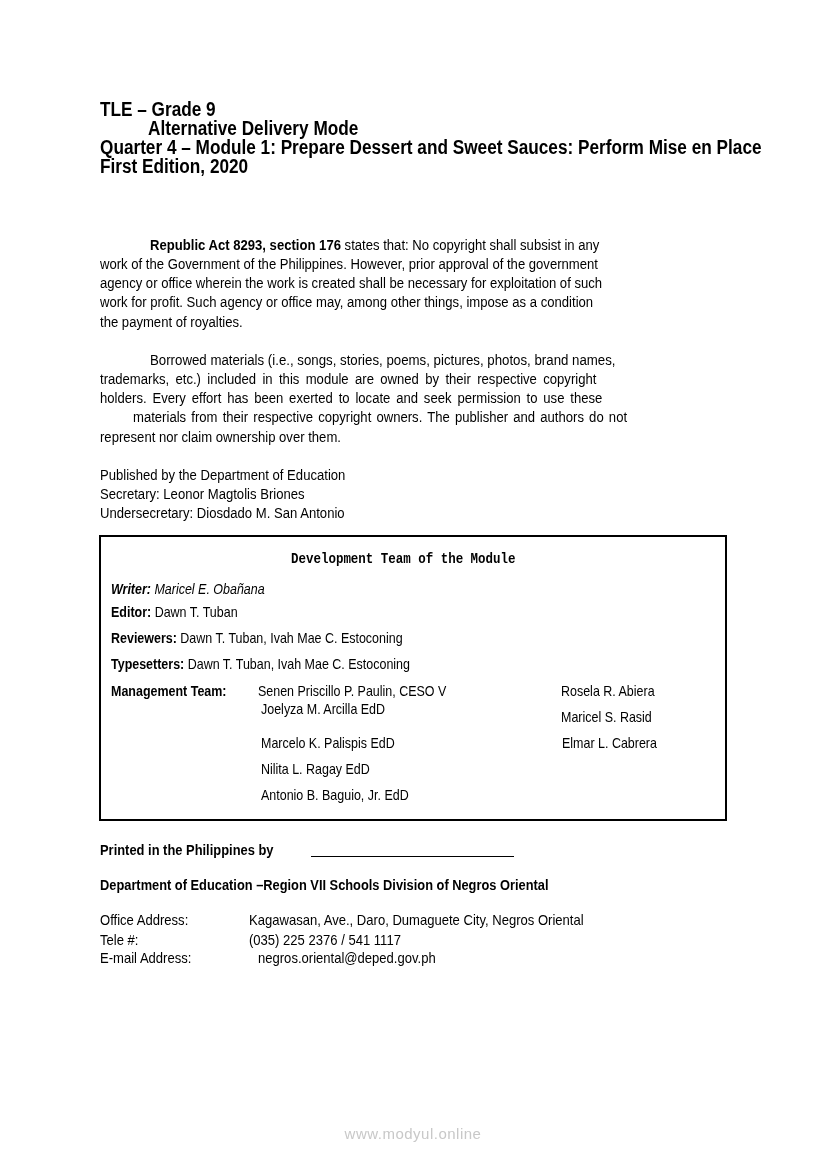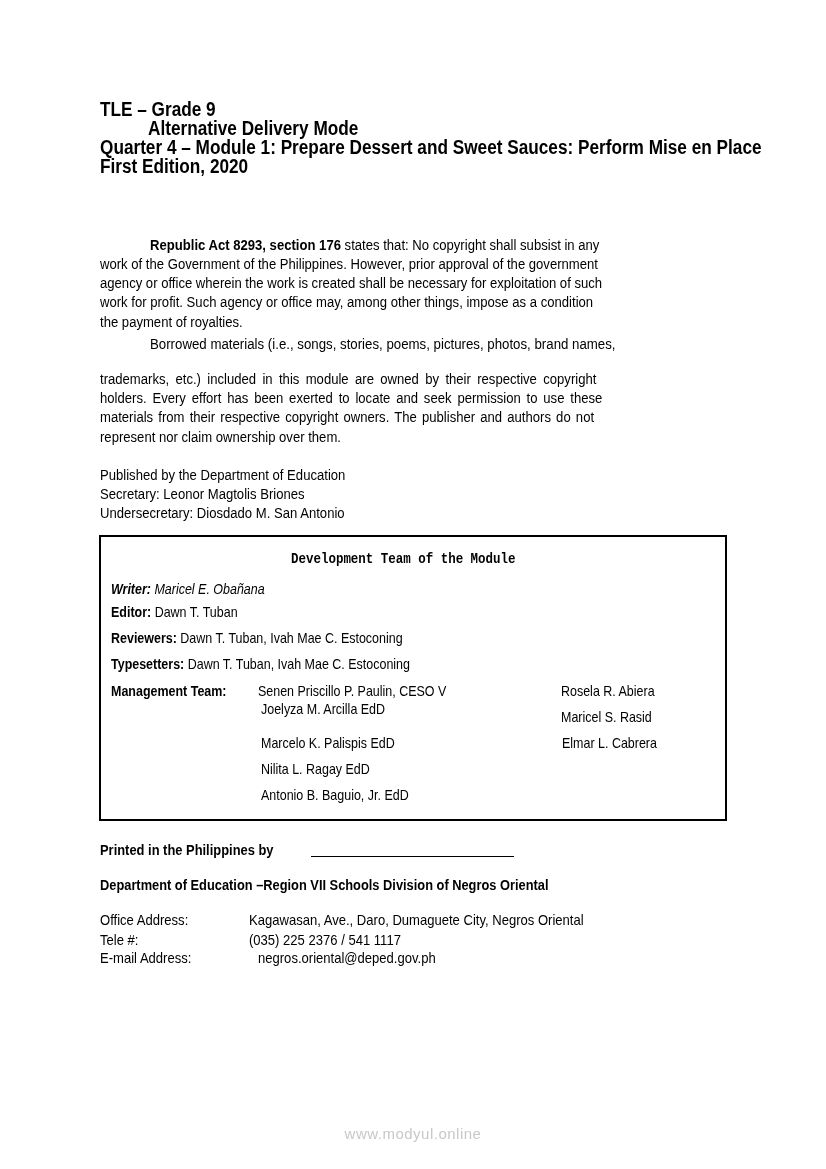--- a/index.html
+++ b/index.html
@@ -27,24 +27,24 @@
 
 <div>
   <div class="line" style="top:235px;left:150px;"><span class="narrow" style="transform:scaleX(0.845)"><span class="b">Republic Act 8293, section 176</span><span> states that: No copyright shall subsist in any</span></span></div>
   <div class="line" style="top:254px;"><span class="narrow" style="transform:scaleX(0.845)">work of the Government of the Philippines. However, prior approval of the government</span></div>
   <div class="line" style="top:273px;"><span class="narrow" style="transform:scaleX(0.845)">agency or office wherein the work is created shall be necessary for exploitation of such</span></div>
   <div class="line" style="top:292px;"><span class="narrow" style="transform:scaleX(0.845)">work for profit. Such agency or office may, among other things, impose as a condition</span></div>
   <div class="line" style="top:312px;"><span class="narrow" style="transform:scaleX(0.845)">the payment of royalties.</span></div>
 </div>
 
 <div>
-  <div class="line" style="top:334px;left:150px;"><span class="narrow" style="transform:scaleX(0.855)">Borrowed materials (i.e., songs, stories, poems, pictures, photos, brand names,</span></div>
+  <div class="line" style="top:350px;left:150px;"><span class="narrow" style="transform:scaleX(0.855)">Borrowed materials (i.e., songs, stories, poems, pictures, photos, brand names,</span></div>
   <div class="line" style="top:369px;"><span class="narrow" style="transform:scaleX(0.845);word-spacing:3.2px">trademarks, etc.) included in this module are owned by their respective copyright</span></div>
   <div class="line" style="top:388px;"><span class="narrow" style="transform:scaleX(0.845);word-spacing:2.6px">holders. Every effort has been exerted to locate and seek permission to use these</span></div>
-  <div class="line" style="top:407px;"><span class="narrow" style="transform:scaleX(0.845);word-spacing:1.8px">materials from their respective copyright owners. The publisher and authors do not</span></div>
+  <div class="line" style="top:407px;margin-left:33px;"><span class="narrow" style="transform:scaleX(0.845);word-spacing:1.8px">materials from their respective copyright owners. The publisher and authors do not</span></div>
   <div class="line" style="top:427px;"><span class="narrow" style="transform:scaleX(0.845)">represent nor claim ownership over them.</span></div>
 </div>
 
 <div>
   <div class="line" style="top:465px;"><span class="narrow" style="transform:scaleX(0.845)">Published by the Department of Education</span></div>
   <div class="line" style="top:484px;"><span class="narrow" style="transform:scaleX(0.845)">Secretary: Leonor Magtolis Briones</span></div>
   <div class="line" style="top:503px;"><span class="narrow" style="transform:scaleX(0.845)">Undersecretary: Diosdado M. San Antonio</span></div>
 </div>
 
 <div class="team-box"></div>

